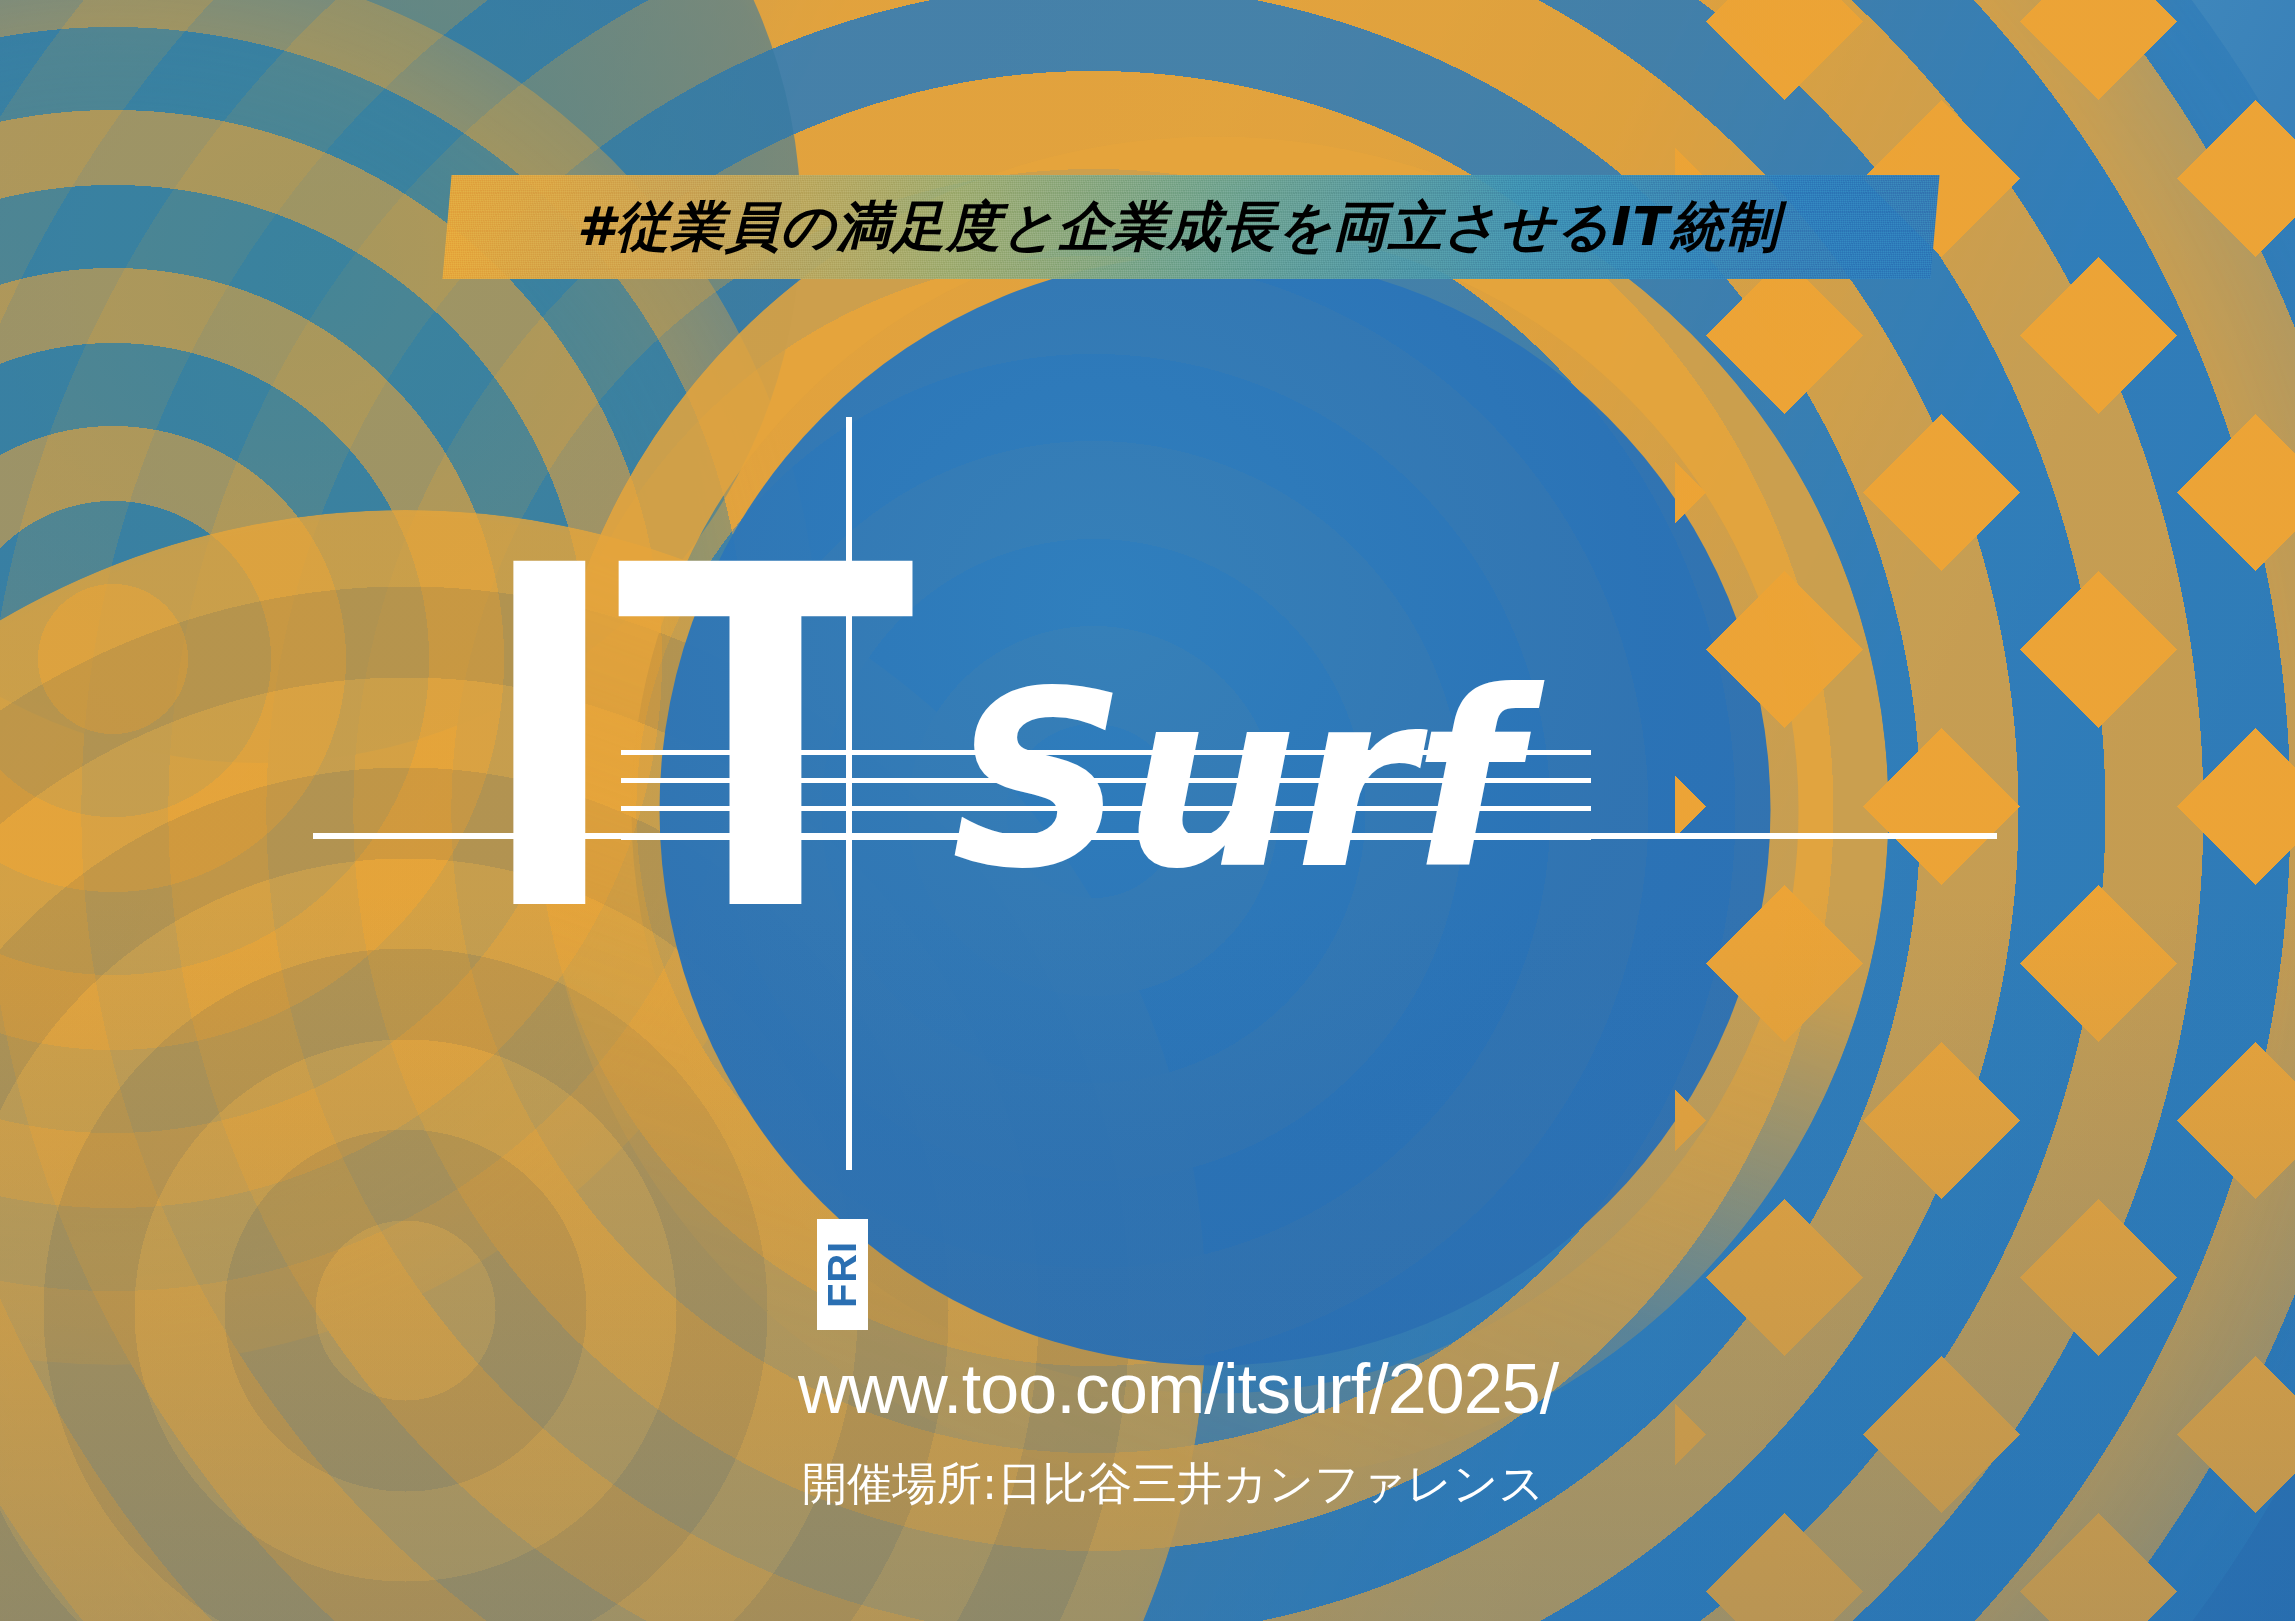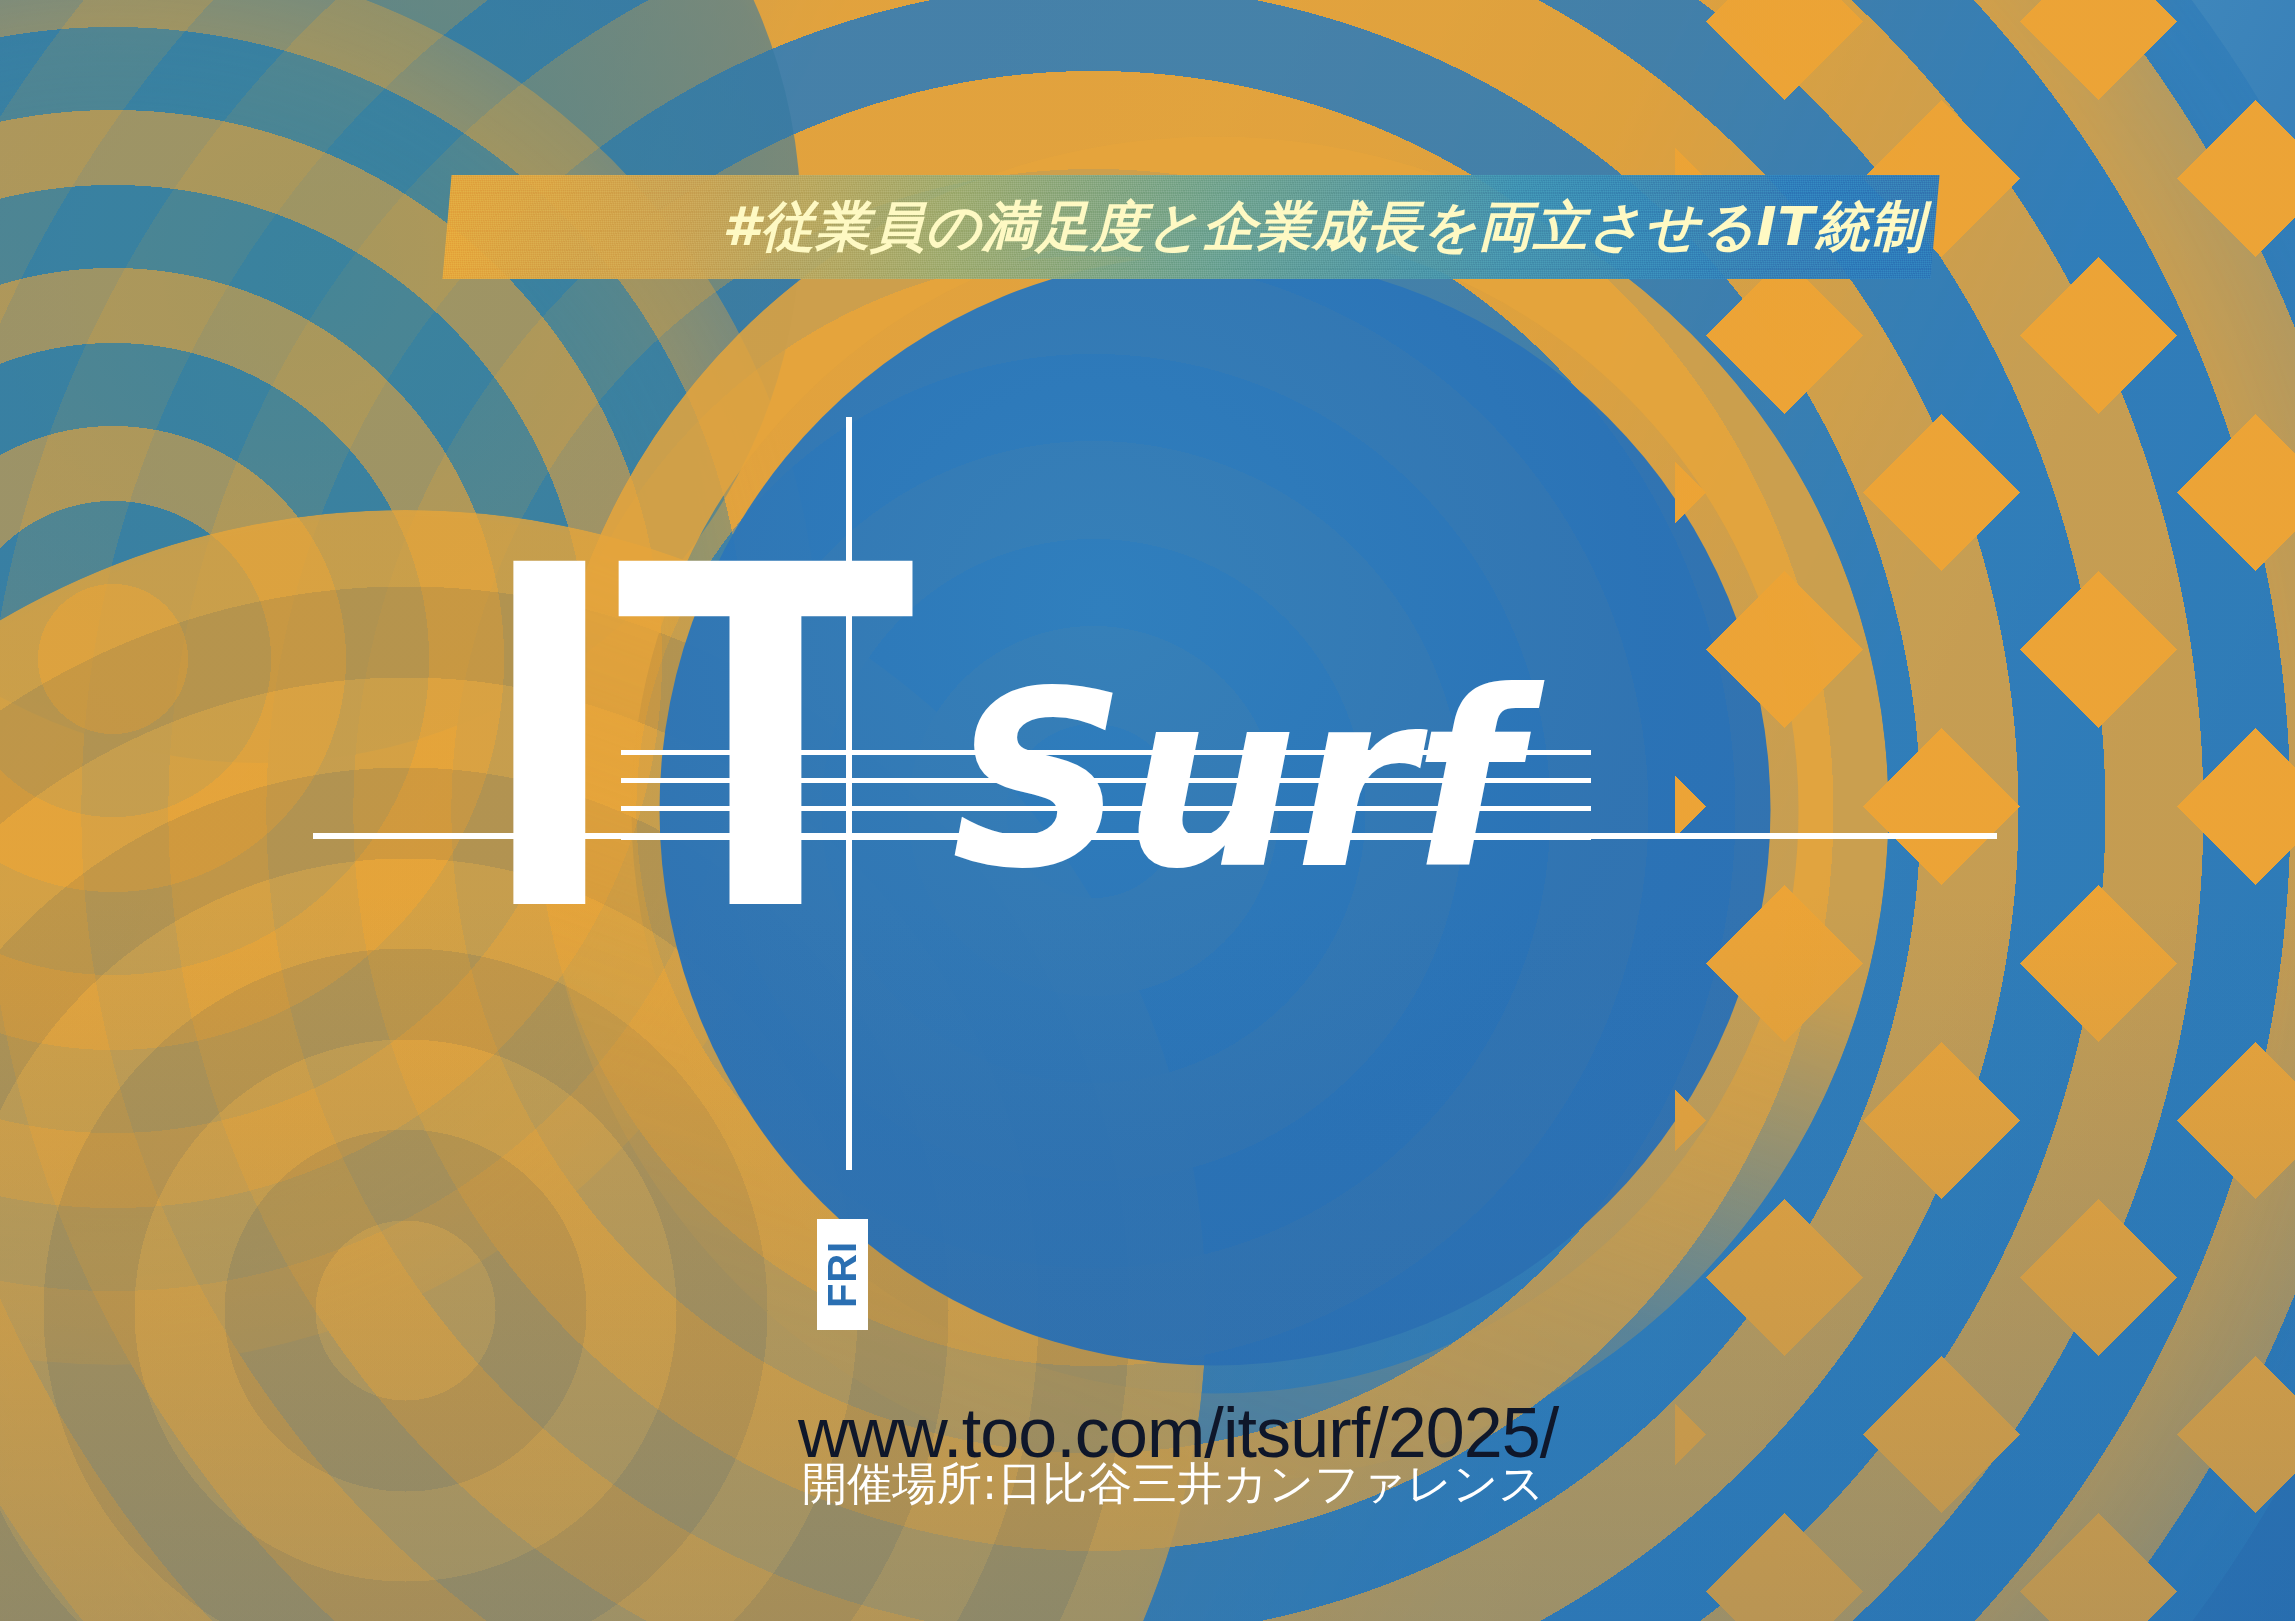--- a/index.html
+++ b/index.html
@@ -214,32 +214,32 @@
     position: absolute;
     inset: 0;
     
     background-image:
       repeating-linear-gradient(0deg, rgba(255,255,255,0.055) 0 0.9px, rgba(0,0,0,0.05) 0.9px 1.9px),
       repeating-linear-gradient(90deg, rgba(255,255,255,0.05) 0 0.9px, rgba(0,0,0,0.045) 0.9px 1.9px);
     mix-blend-mode: overlay;
   }
   .ribbon-text {
     position: absolute;
-    left: 484px;
+    left: 458px;
     top: 186px;
     width: 1441px;
     height: 81px;
     line-height: 81px;
-    color: #fef9c3;
+    color: #000000;
     font-size: 54px;
     font-weight: 700;
     font-style: italic;
     letter-spacing: 0.9px;
     white-space: nowrap;
-    text-align: right;
+    text-align: center;
     font-family: "DejaVu Sans", "Liberation Sans", sans-serif;
     z-index: 6;
   }
 
   
   .logo-stage {
     position: absolute;
     left: 0;
     top: 0;
     width: 2020px;
@@ -366,26 +366,25 @@
     font-family: "Liberation Sans", "DejaVu Sans", sans-serif;
     white-space: nowrap;
   }
 
   .url-text {
     position: absolute;
     left: 798px;
     top: 1354px;
     font-size: 70px;
     line-height: 1;
-    color: #0f172a;
+    color: #ffffff;
     font-weight: 400;
     letter-spacing: -0.9px;
     font-family: "Liberation Sans", "DejaVu Sans", sans-serif;
     z-index: 6;
-    margin-top: 44px;
   }
 
   .venue-text {
     position: absolute;
     left: 802px;
     top: 1461px;
     font-size: 45px;
     line-height: 1;
     color: #ffffff;
     font-weight: 500;

